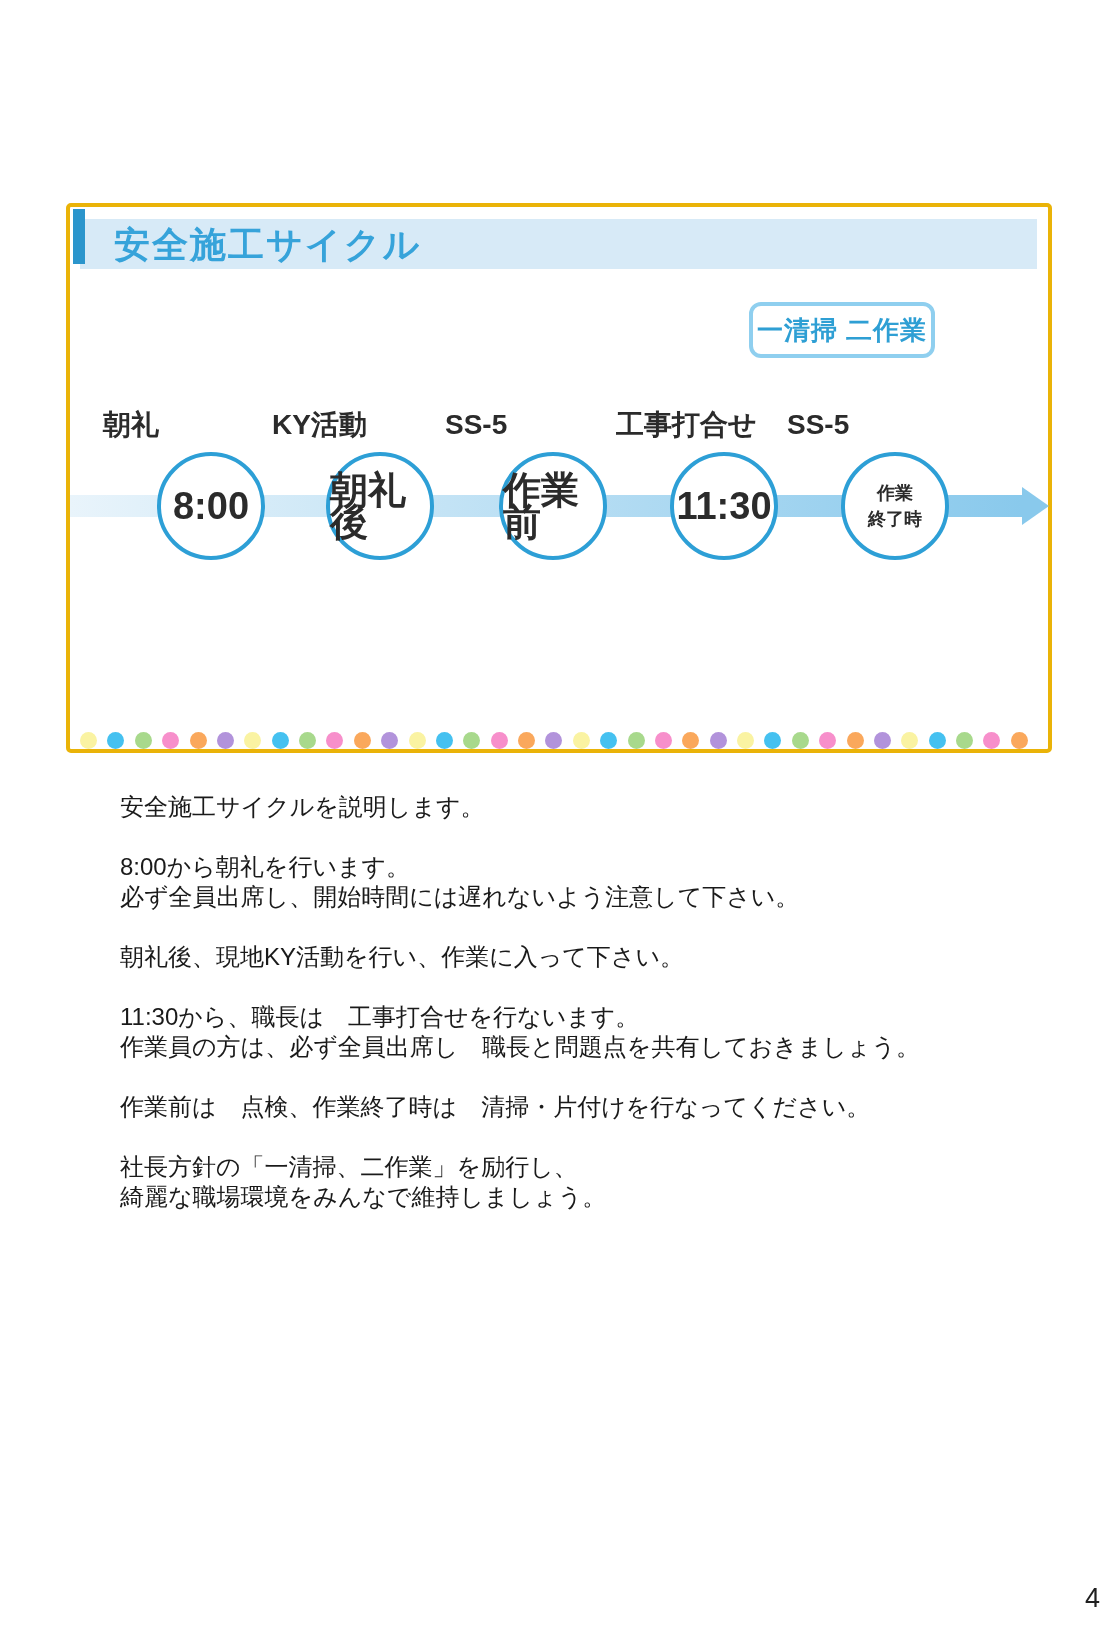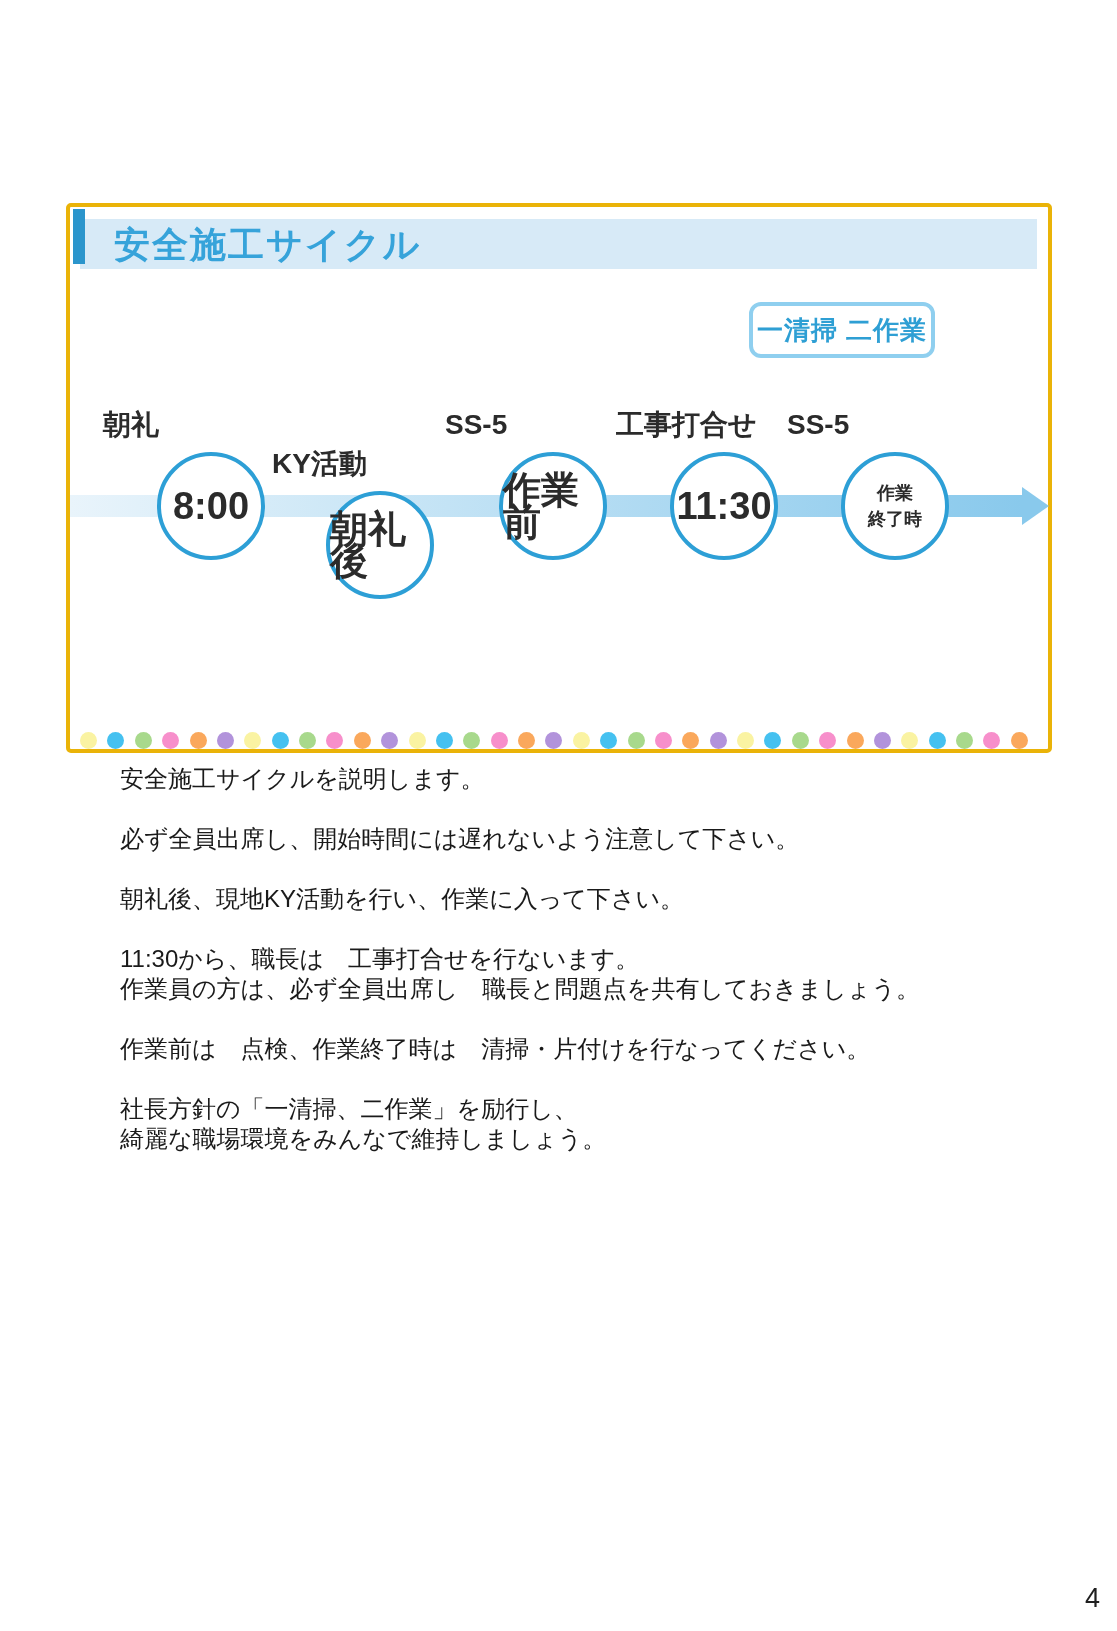--- a/index.html
+++ b/index.html
@@ -37,41 +37,41 @@
     position:absolute; left:0; top:288px; width:952px; height:22px;
     background:linear-gradient(to right, var(--band-from), var(--band-to));
   }
   .tl-arrowhead{
     position:absolute; left:952px; top:280px; width:0; height:0;
     border-top:19px solid transparent; border-bottom:19px solid transparent;
     border-left:27px solid var(--band-to);
   }
   .step{ position:absolute; top:200px; width:216px; }
   .step:nth-child(1){ left:33px; }
-  .step:nth-child(2){ left:202px;margin-top:39px; }
+  .step:nth-child(2){ left:202px; }
   .step:nth-child(3){ left:375px; }
   .step:nth-child(4){ left:546px; }
   .step:nth-child(5){ left:717px; }
   .step .label{ font-size:28px; font-weight:bold; color:#2b2b2b; height:36px; line-height:36px; }
   .step .circle{
     box-sizing:border-box; margin:9px auto 0; width:108px; height:108px;
     background:#fff; border:4px solid var(--circle-border); border-radius:50%;
     display:flex; flex-direction:column; align-items:center; justify-content:center;
     font-weight:bold; color:#2b2b2b;
   }
   .step .circle .v{ font-size:38px; line-height:32px; }
   .step .circle.multi .v{ font-size:18px; line-height:26px; }
   
   .dots-row{
     position:absolute; left:10px; top:524px; width:948px; height:18px;
     display:flex; justify-content:space-between; align-items:center;
   }
   .dot{ width:17px; height:17px; border-radius:50%; flex:0 0 auto; }
   
-  .body-text{ position:absolute; left:120px; top:764px; width:900px; }
+  .body-text{ position:absolute; left:120px; top:792px; width:900px; }
   .para{ margin:0 0 30px 0; }
   .para .line{ font-size:24px; line-height:30px; color:#1a1a1a; white-space:pre; }
   
   .page-number{
     position:absolute; right:17px; bottom:17px; font-size:27px; color:#1f1f1f;
   }
 </style>
 </head>
 <body>
 
@@ -161,20 +161,21 @@
         <div class="dot" style="background: rgb(247, 143, 203);"></div>
         <div class="dot" style="background: rgb(250, 168, 92);"></div>
       </div>
   </div>
 
   <div class="body-text" id="paragraphs">
       <div class="para">
         <div class="line">安全施工サイクルを説明します。</div>
       </div>
       <div class="para">
+        <div class="line">8:00から朝礼を行います。</div>
         <div class="line">必ず全員出席し、開始時間には遅れないよう注意して下さい。</div>
       </div>
       <div class="para">
         <div class="line">朝礼後、現地KY活動を行い、作業に入って下さい。</div>
       </div>
       <div class="para">
         <div class="line">11:30から、職長は　工事打合せを行ないます。</div>
         <div class="line">作業員の方は、必ず全員出席し　職長と問題点を共有しておきましょう。</div>
       </div>
       <div class="para">

